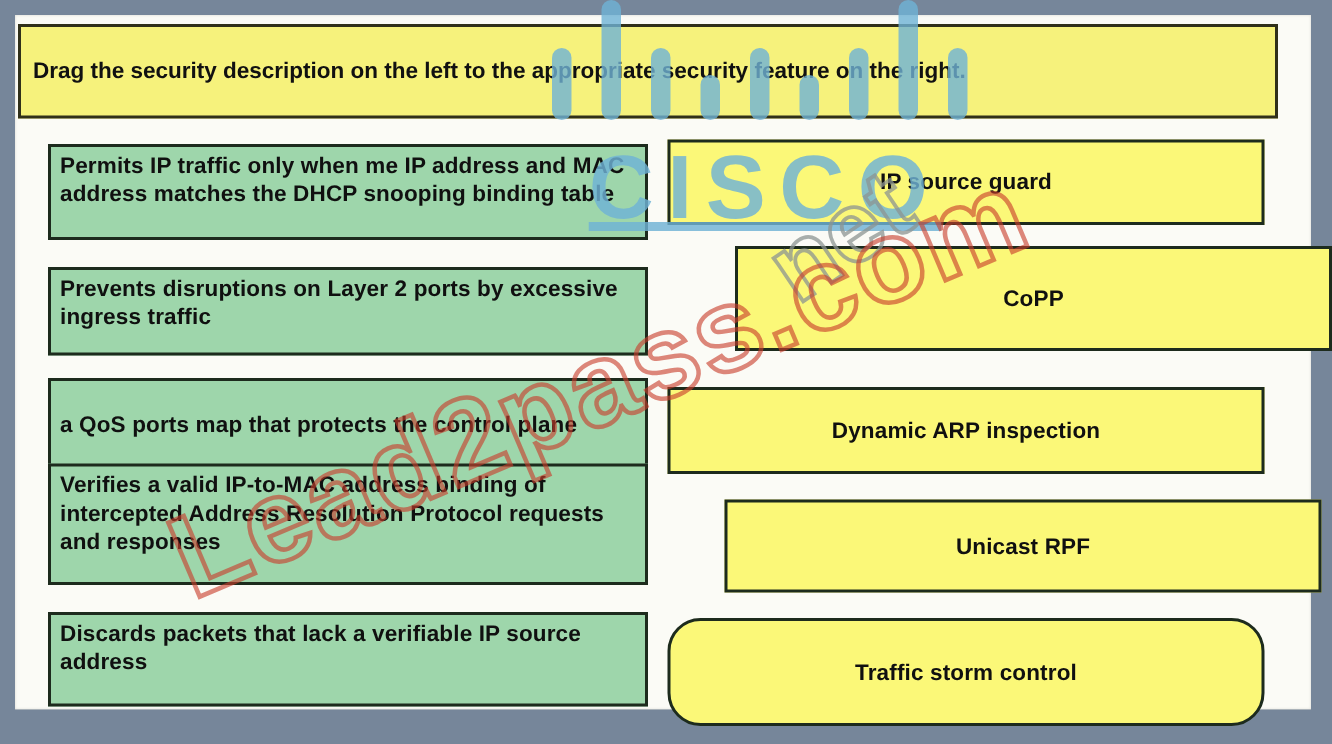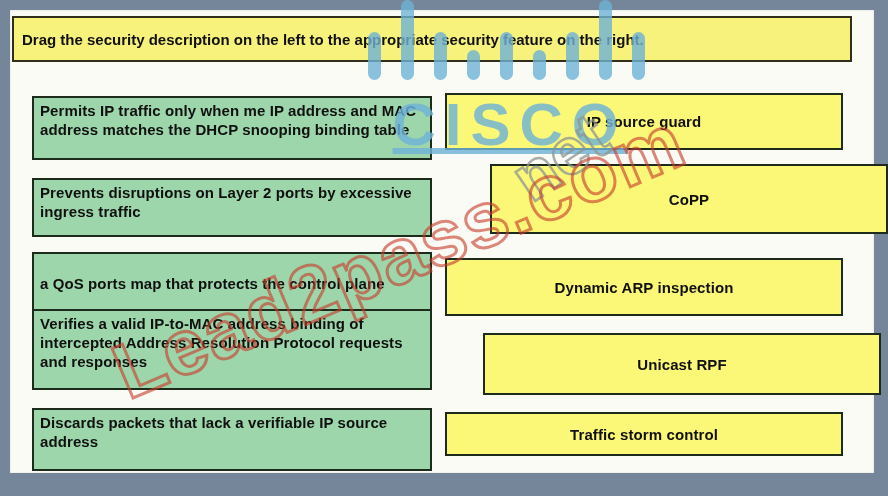--- a/index.html
+++ b/index.html
@@ -10,21 +10,21 @@
     position:relative; width:888px; height:496px;
     background:#76869a; overflow:hidden;
   }
   .panel {
     position:absolute; left:10px; top:10px; width:864px; height:463px;
     background:#fbfbf6;
     box-shadow: inset 0 0 2px rgba(0,0,0,.15);
   }
 
   .instruction {
-    position:absolute; left:12px; top:16px; width:840px; height:46px;
+    position:absolute; left:12px; top:16px; width:840px; height:63px;
     background:#f6f27c; border:2px solid #30301a;
     display:flex; align-items:center; padding:0 8px;
     font-weight:bold; font-size:15px; color:#111;
   }
 
   .dragbox {
     position:absolute; border:2px solid #1d2b1d;
     font-weight:bold; font-size:15px; color:#101010;
     line-height:19px; letter-spacing:0.1px;
   }
@@ -105,21 +105,21 @@
   </div>
   <div class="dragbox feat" style="top:164px; height:70px;margin-left:45px;">
     <span>CoPP</span>
   </div>
   <div class="dragbox feat" style="top:258px; height:58px;">
     <span>Dynamic ARP inspection</span>
   </div>
   <div class="dragbox feat" style="top:333px; height:62px;margin-left:38px;">
     <span>Unicast RPF</span>
   </div>
-  <div class="dragbox feat" style="top:412px; height:44px;">
+  <div class="dragbox feat" style="top:412px; height:72px;border-radius:22px;">
     <span>Traffic storm control</span>
   </div>
 
   <div class="cisco-bars">
     <div class="bar m"></div>
       <div class="bar t"></div>
       <div class="bar m"></div>
     <div class="bar s"></div>
       <div class="bar m"></div>
       <div class="bar s"></div>

